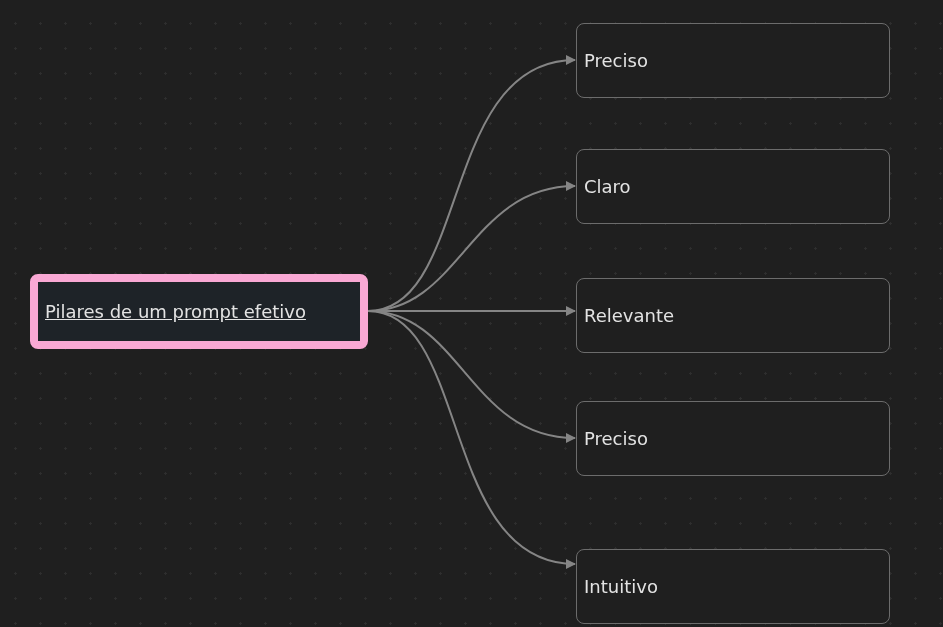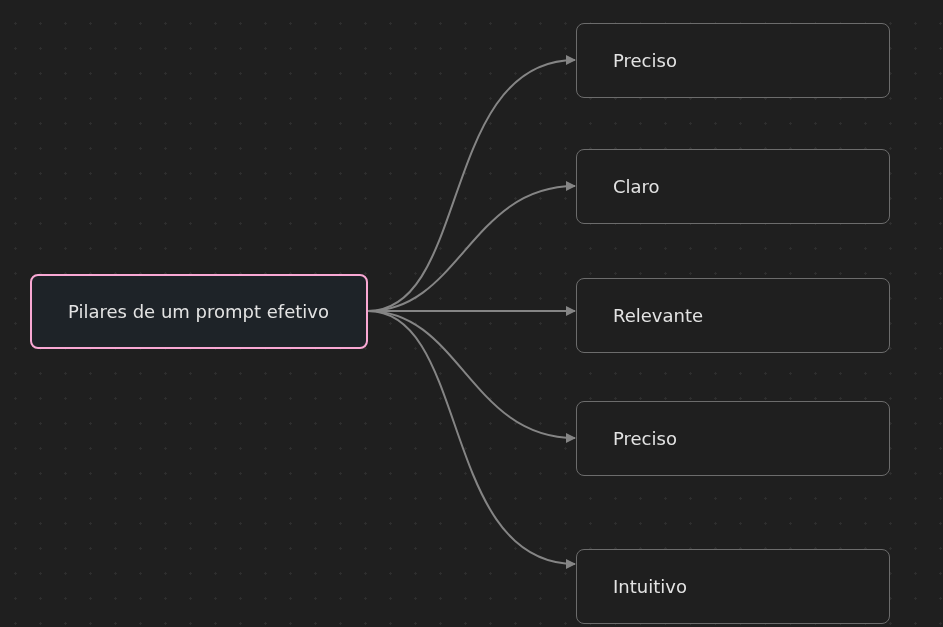--- a/index.html
+++ b/index.html
@@ -8,25 +8,25 @@
     background-color: #1f1f1f;
     background-image: radial-gradient(circle, #2e2e2e 1px, transparent 1.3px);
     background-size: 25px 25px;
     background-position: 3px 11px;
     font-family: "DejaVu Sans", sans-serif;
   }
   .edges { position: absolute; left: 0; top: 0; width: 943px; height: 627px; }
   .node {
     position: absolute; box-sizing: border-box;
     border-radius: 8px; display: flex; align-items: center;
-    color: #e3e3e3; font-size: 18px; padding-left: 36px;
+    color: #e3e3e3; font-size: 18px; padding-left: 7px;
   }
   .node.root {
     left: 30px; top: 274px; width: 338px; height: 75px;
-    border: 2px solid #f9a8d4; background: #1e2328;
+    border: 8px solid #f9a8d4; background: #1e2328; text-decoration: underline;
   }
   .node.child {
     left: 576px; width: 314px; height: 75px;
     border: 1.5px solid #6c6c6c; background: #1f1f1f;
   }
 </style>
 </head>
 <body>
 
 <svg class="edges" viewBox="0 0 943 627">

